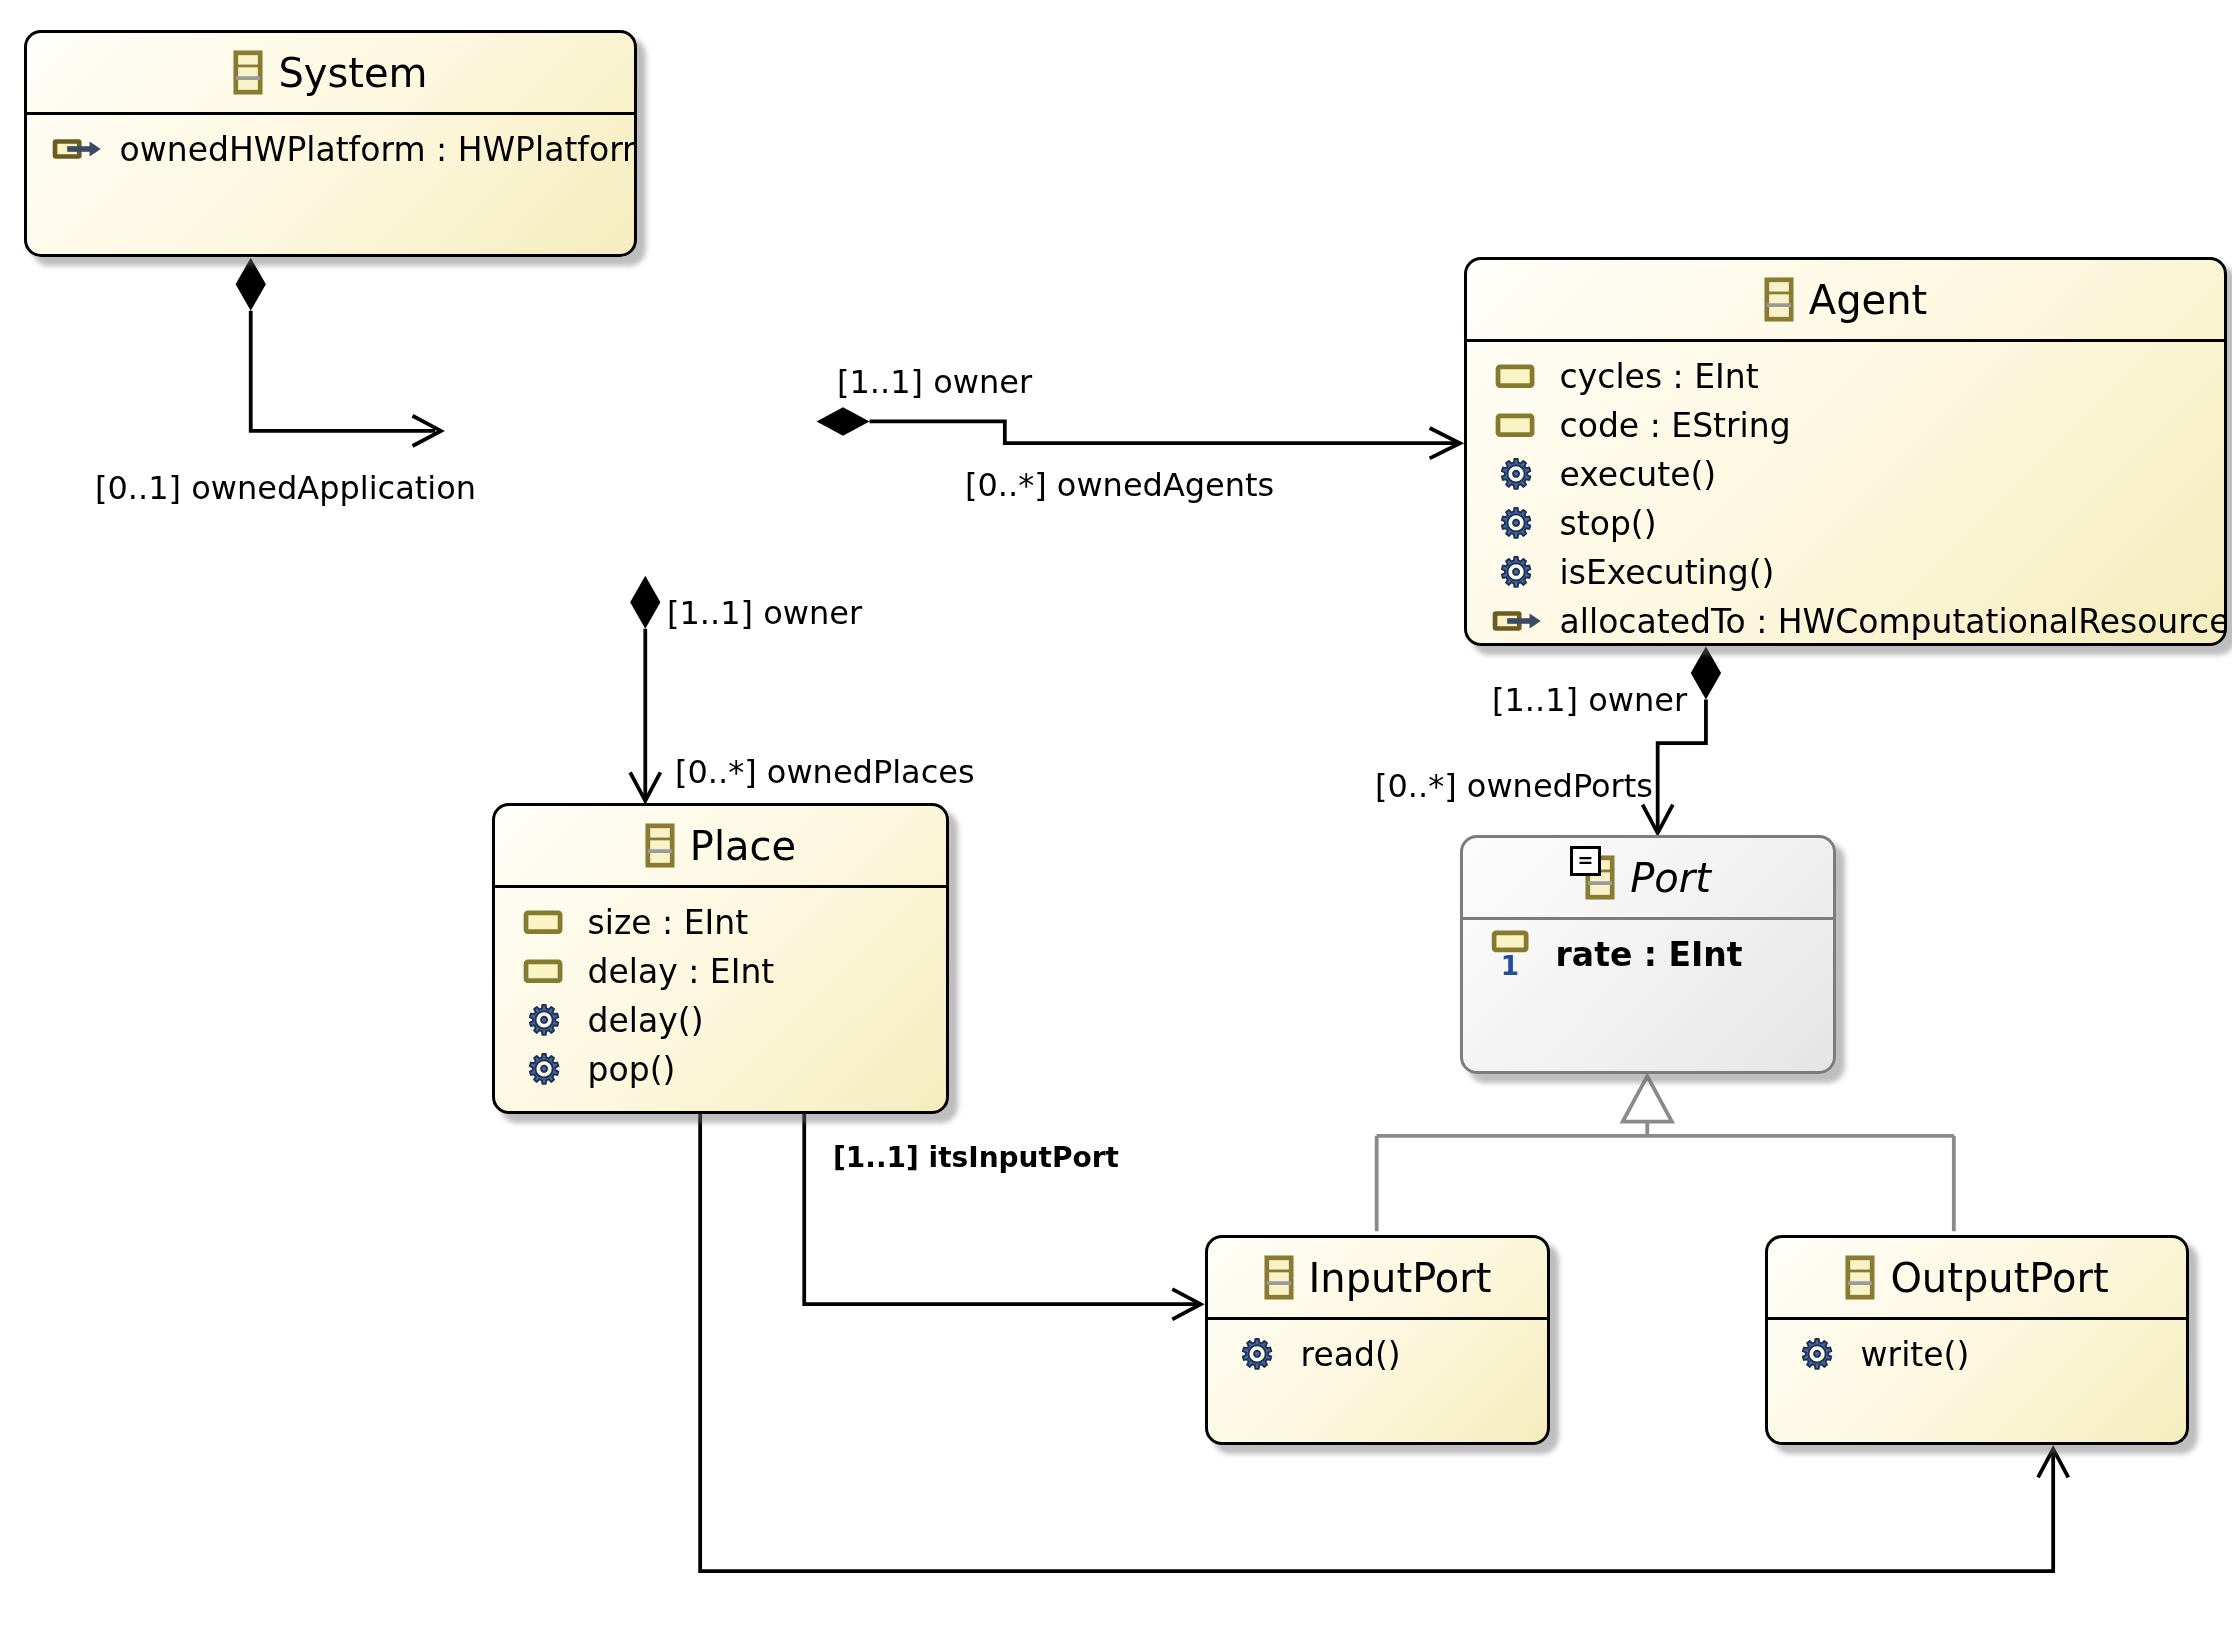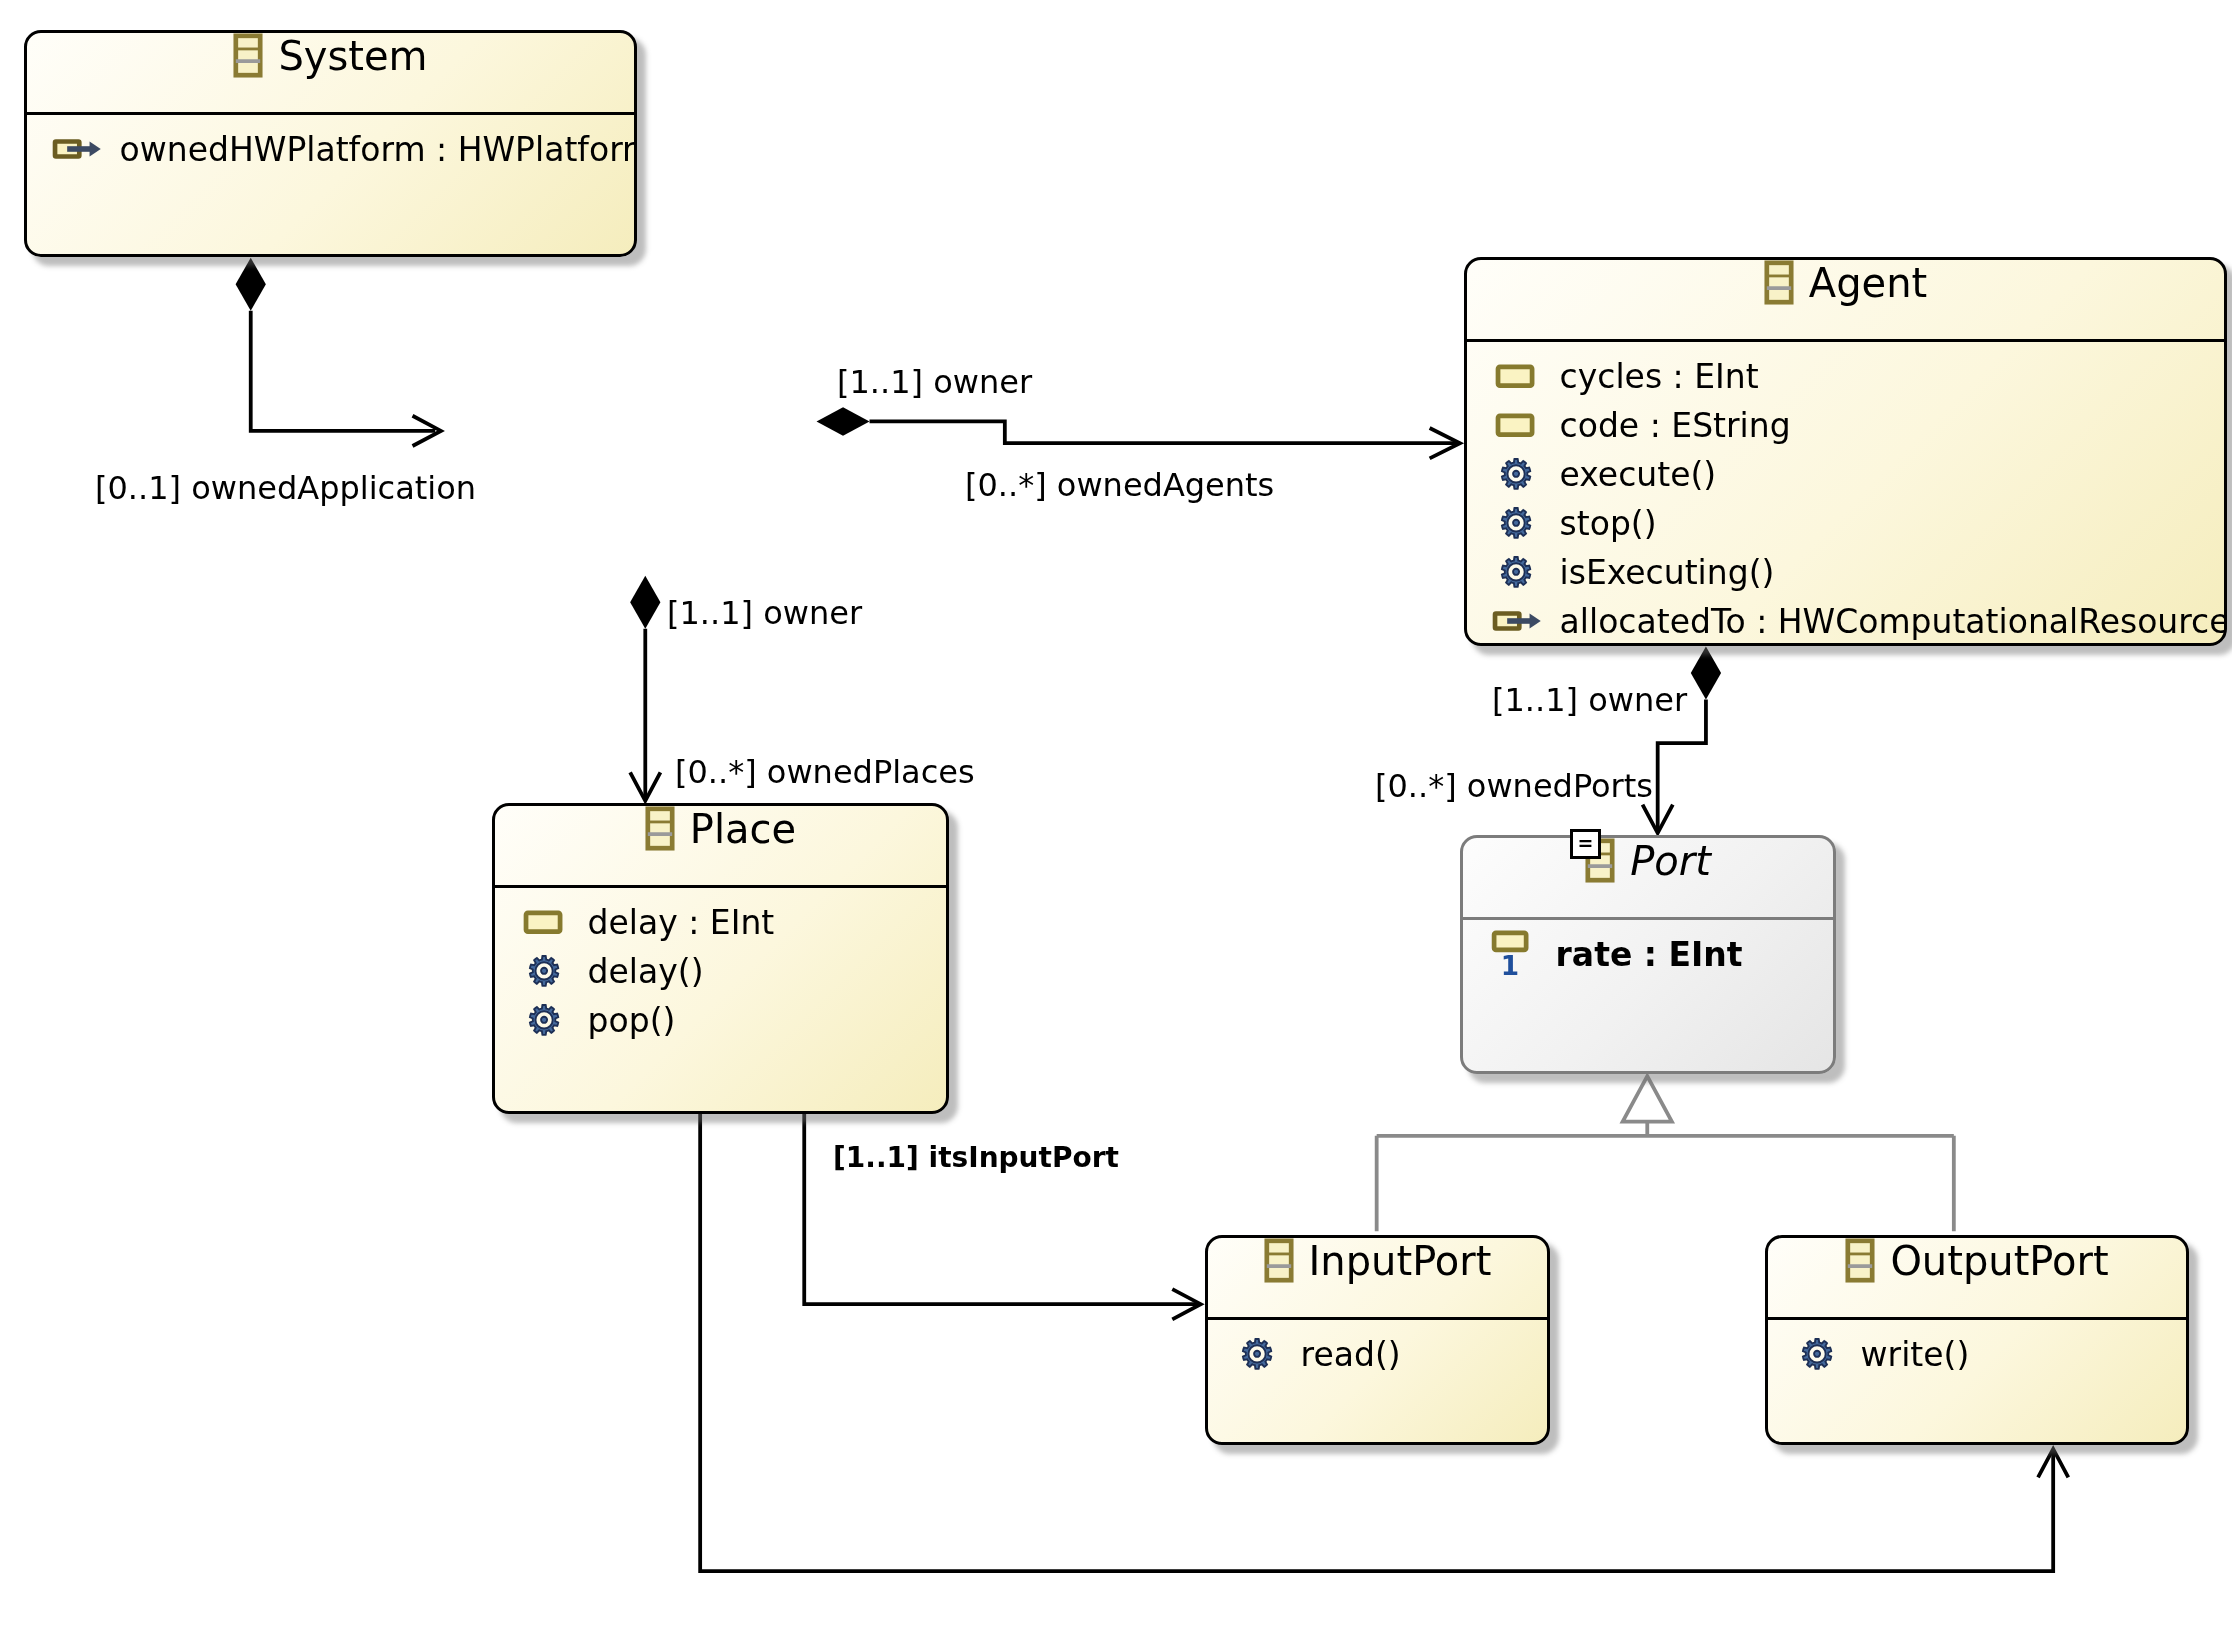--- a/index.html
+++ b/index.html
@@ -4,21 +4,21 @@
 <style>
   html,body{margin:0;padding:0;background:#ffffff;}
   .canvas{position:relative;width:2232px;height:1649px;background:#ffffff;
           font-family:"DejaVu Sans","Liberation Sans",sans-serif;color:#000;overflow:hidden;}
 
   
   .uml-class{position:absolute;border:3.8px solid #000;border-radius:17px;
     background:linear-gradient(135deg,#fffef9 0%,#fcf7dd 55%,#f5edbd 100%);
     box-shadow:8.5px 8.5px 5.7px rgba(110,110,110,.45);box-sizing:border-box;}
   .uml-class .header{height:79px;border-bottom:3.8px solid #000;display:flex;
-    align-items:flex-start;justify-content:center;gap:15px;font-size:40px;}
+    align-items:center;justify-content:center;gap:15px;font-size:40px;}
   .uml-class .members{padding:9.5px 0 0 24.6px;}
   .member{height:49px;display:flex;align-items:center;gap:19px;font-size:33px;
     white-space:nowrap;overflow:hidden;}
   .member-text.bold{font-weight:bold;}
   .member-icon{display:inline-flex;align-items:center;justify-content:center;width:49px;flex:0 0 49px;}
   .gear-glyph{font-size:40px;color:#44699c;-webkit-text-stroke:1.9px #1d2f55;line-height:1;}
 
   
   .uml-class.gray{border-color:#7c7c7c;
     background:linear-gradient(135deg,#fdfdfd 0%,#f1f1f1 55%,#e5e5e5 100%);}
@@ -187,20 +187,28 @@
         </span>
       <span>Place</span>
     </div>
     <div class="members">
         <div class="member">
           <span class="member-icon">
             <svg width="42" height="26.5" viewBox="0 0 44 28">
               <rect x="3" y="4" width="36" height="20" rx="2" fill="#faf3c3" stroke="#867a2e" stroke-width="5"></rect>
             </svg>
           </span>
+          <span class="member-text">size : EInt</span>
+        </div>
+        <div class="member">
+          <span class="member-icon">
+            <svg width="42" height="26.5" viewBox="0 0 44 28">
+              <rect x="3" y="4" width="36" height="20" rx="2" fill="#faf3c3" stroke="#867a2e" stroke-width="5"></rect>
+            </svg>
+          </span>
           <span class="member-text">delay : EInt</span>
         </div>
         <div class="member">
           <span class="member-icon">
             <span class="gear-glyph" aria-hidden="true">⚙</span>
           </span>
           <span class="member-text">delay()</span>
         </div>
         <div class="member">
           <span class="member-icon">

